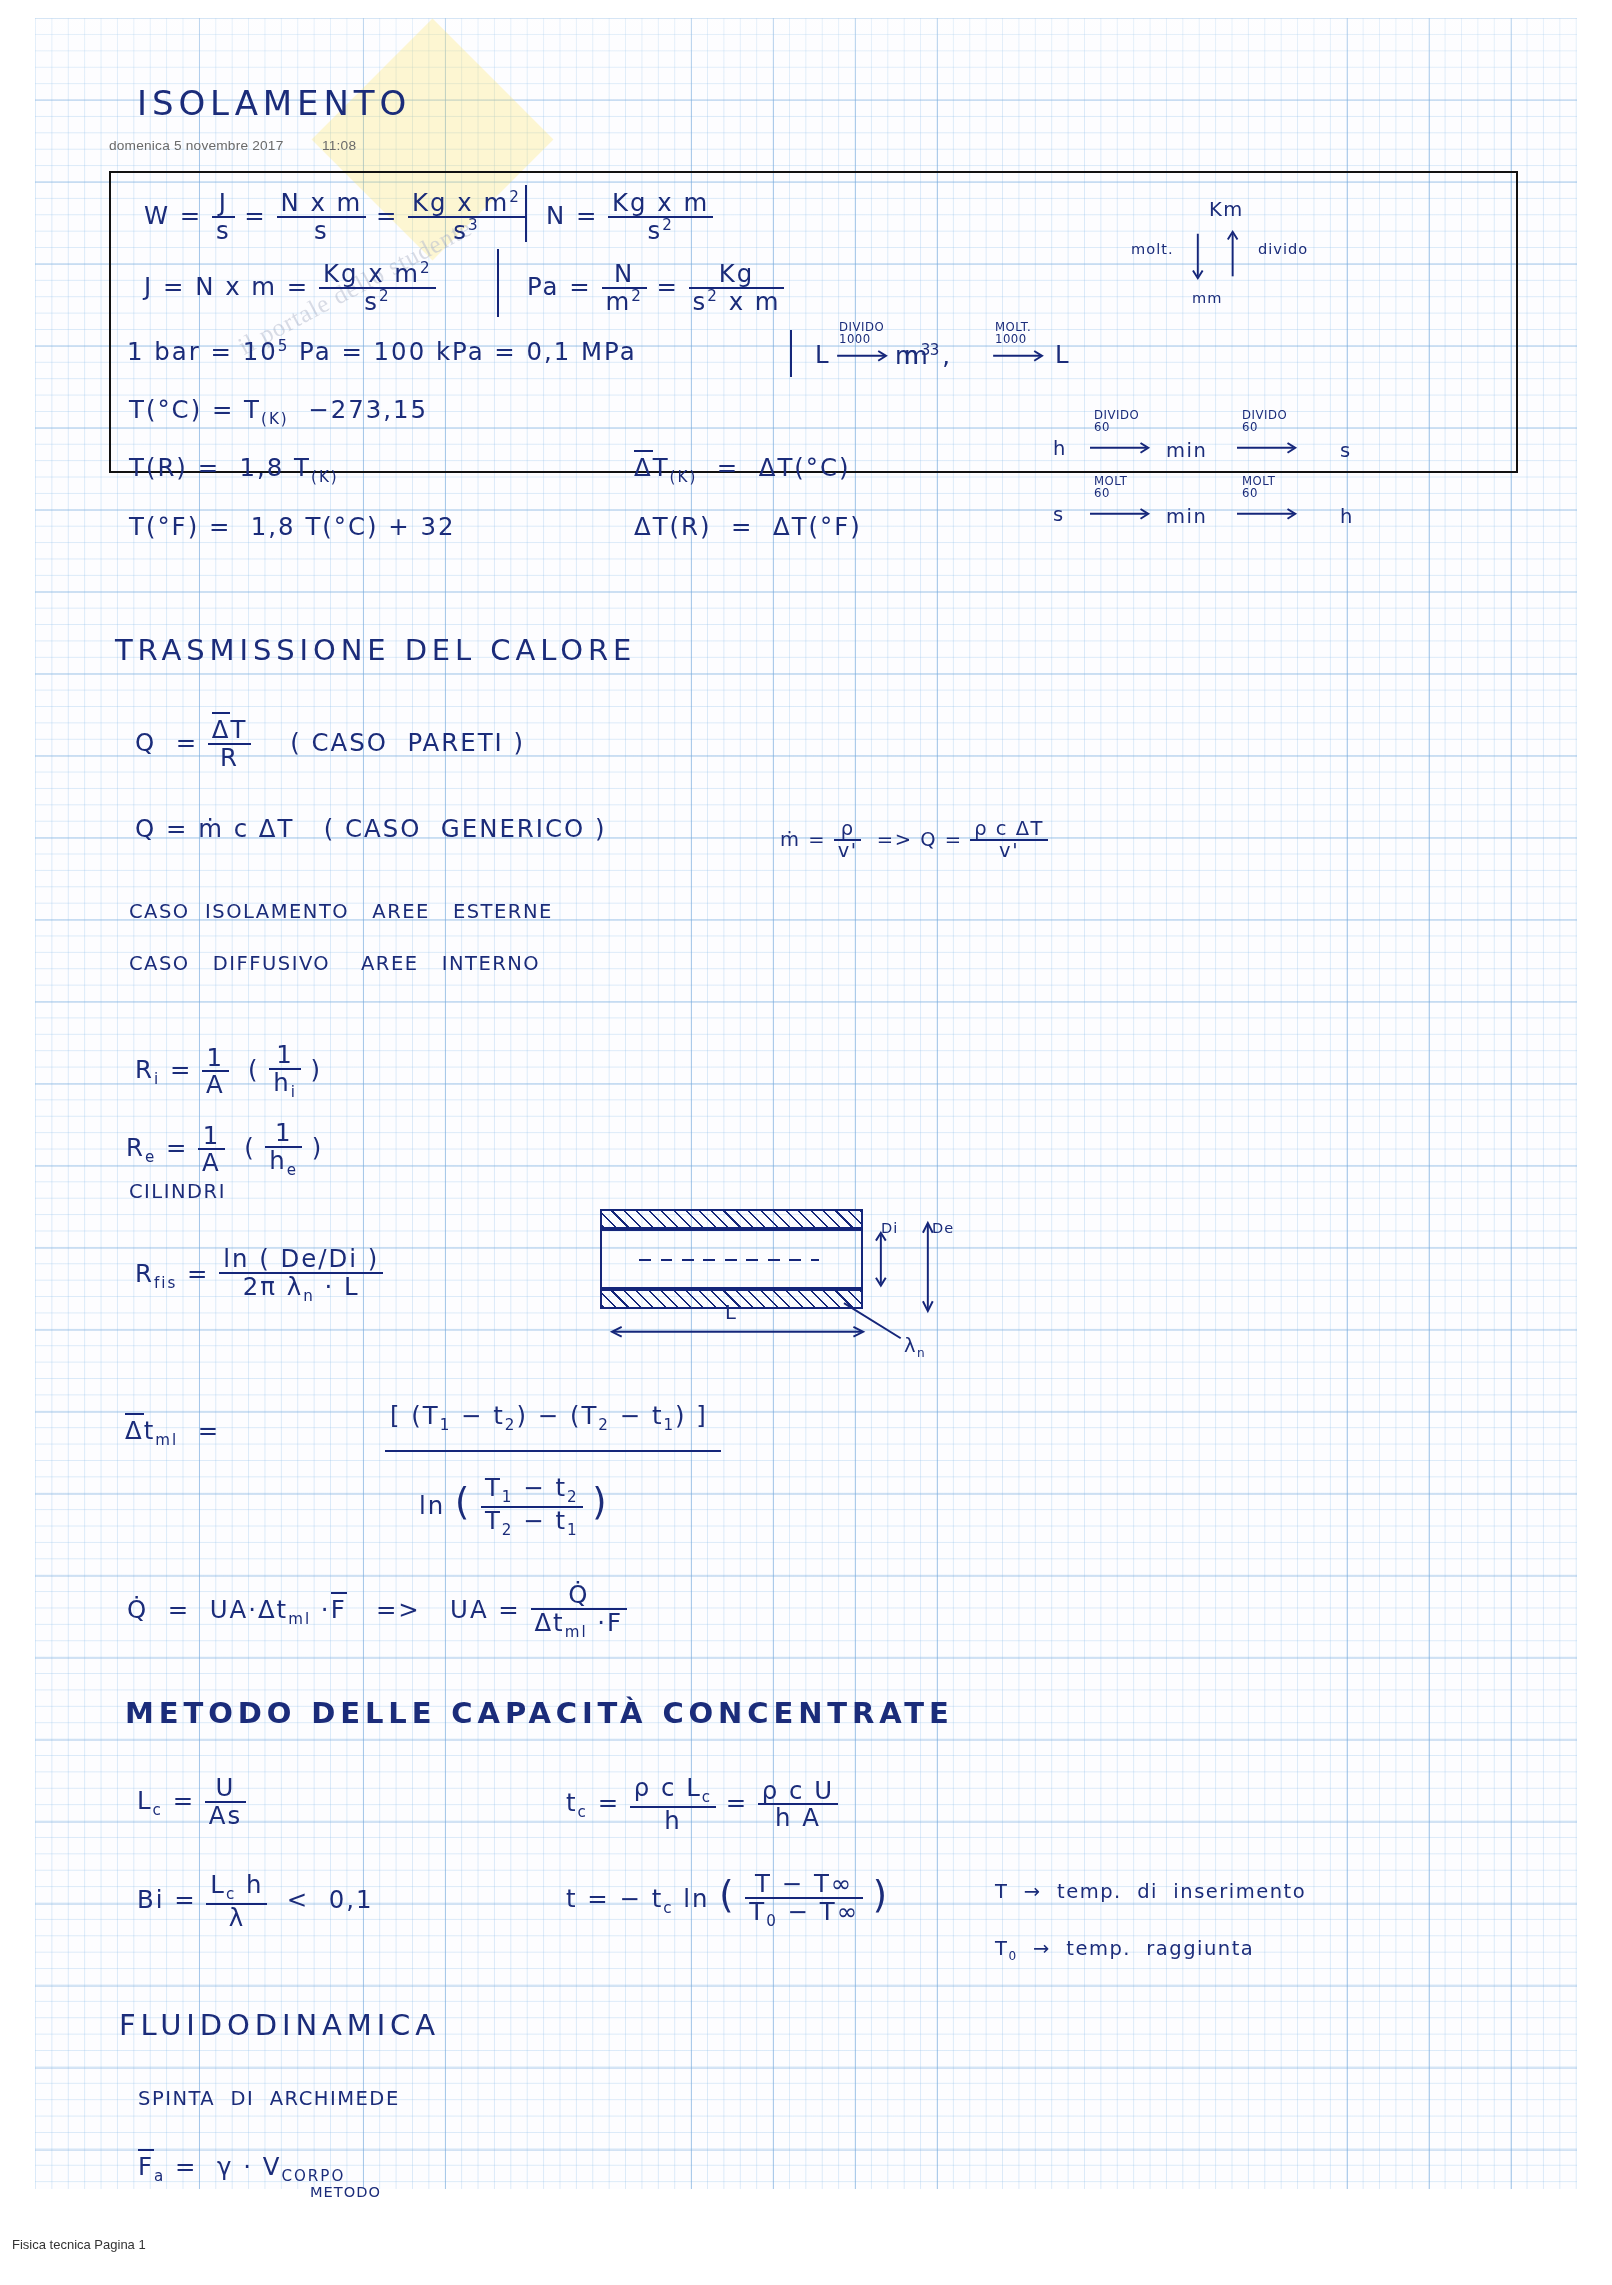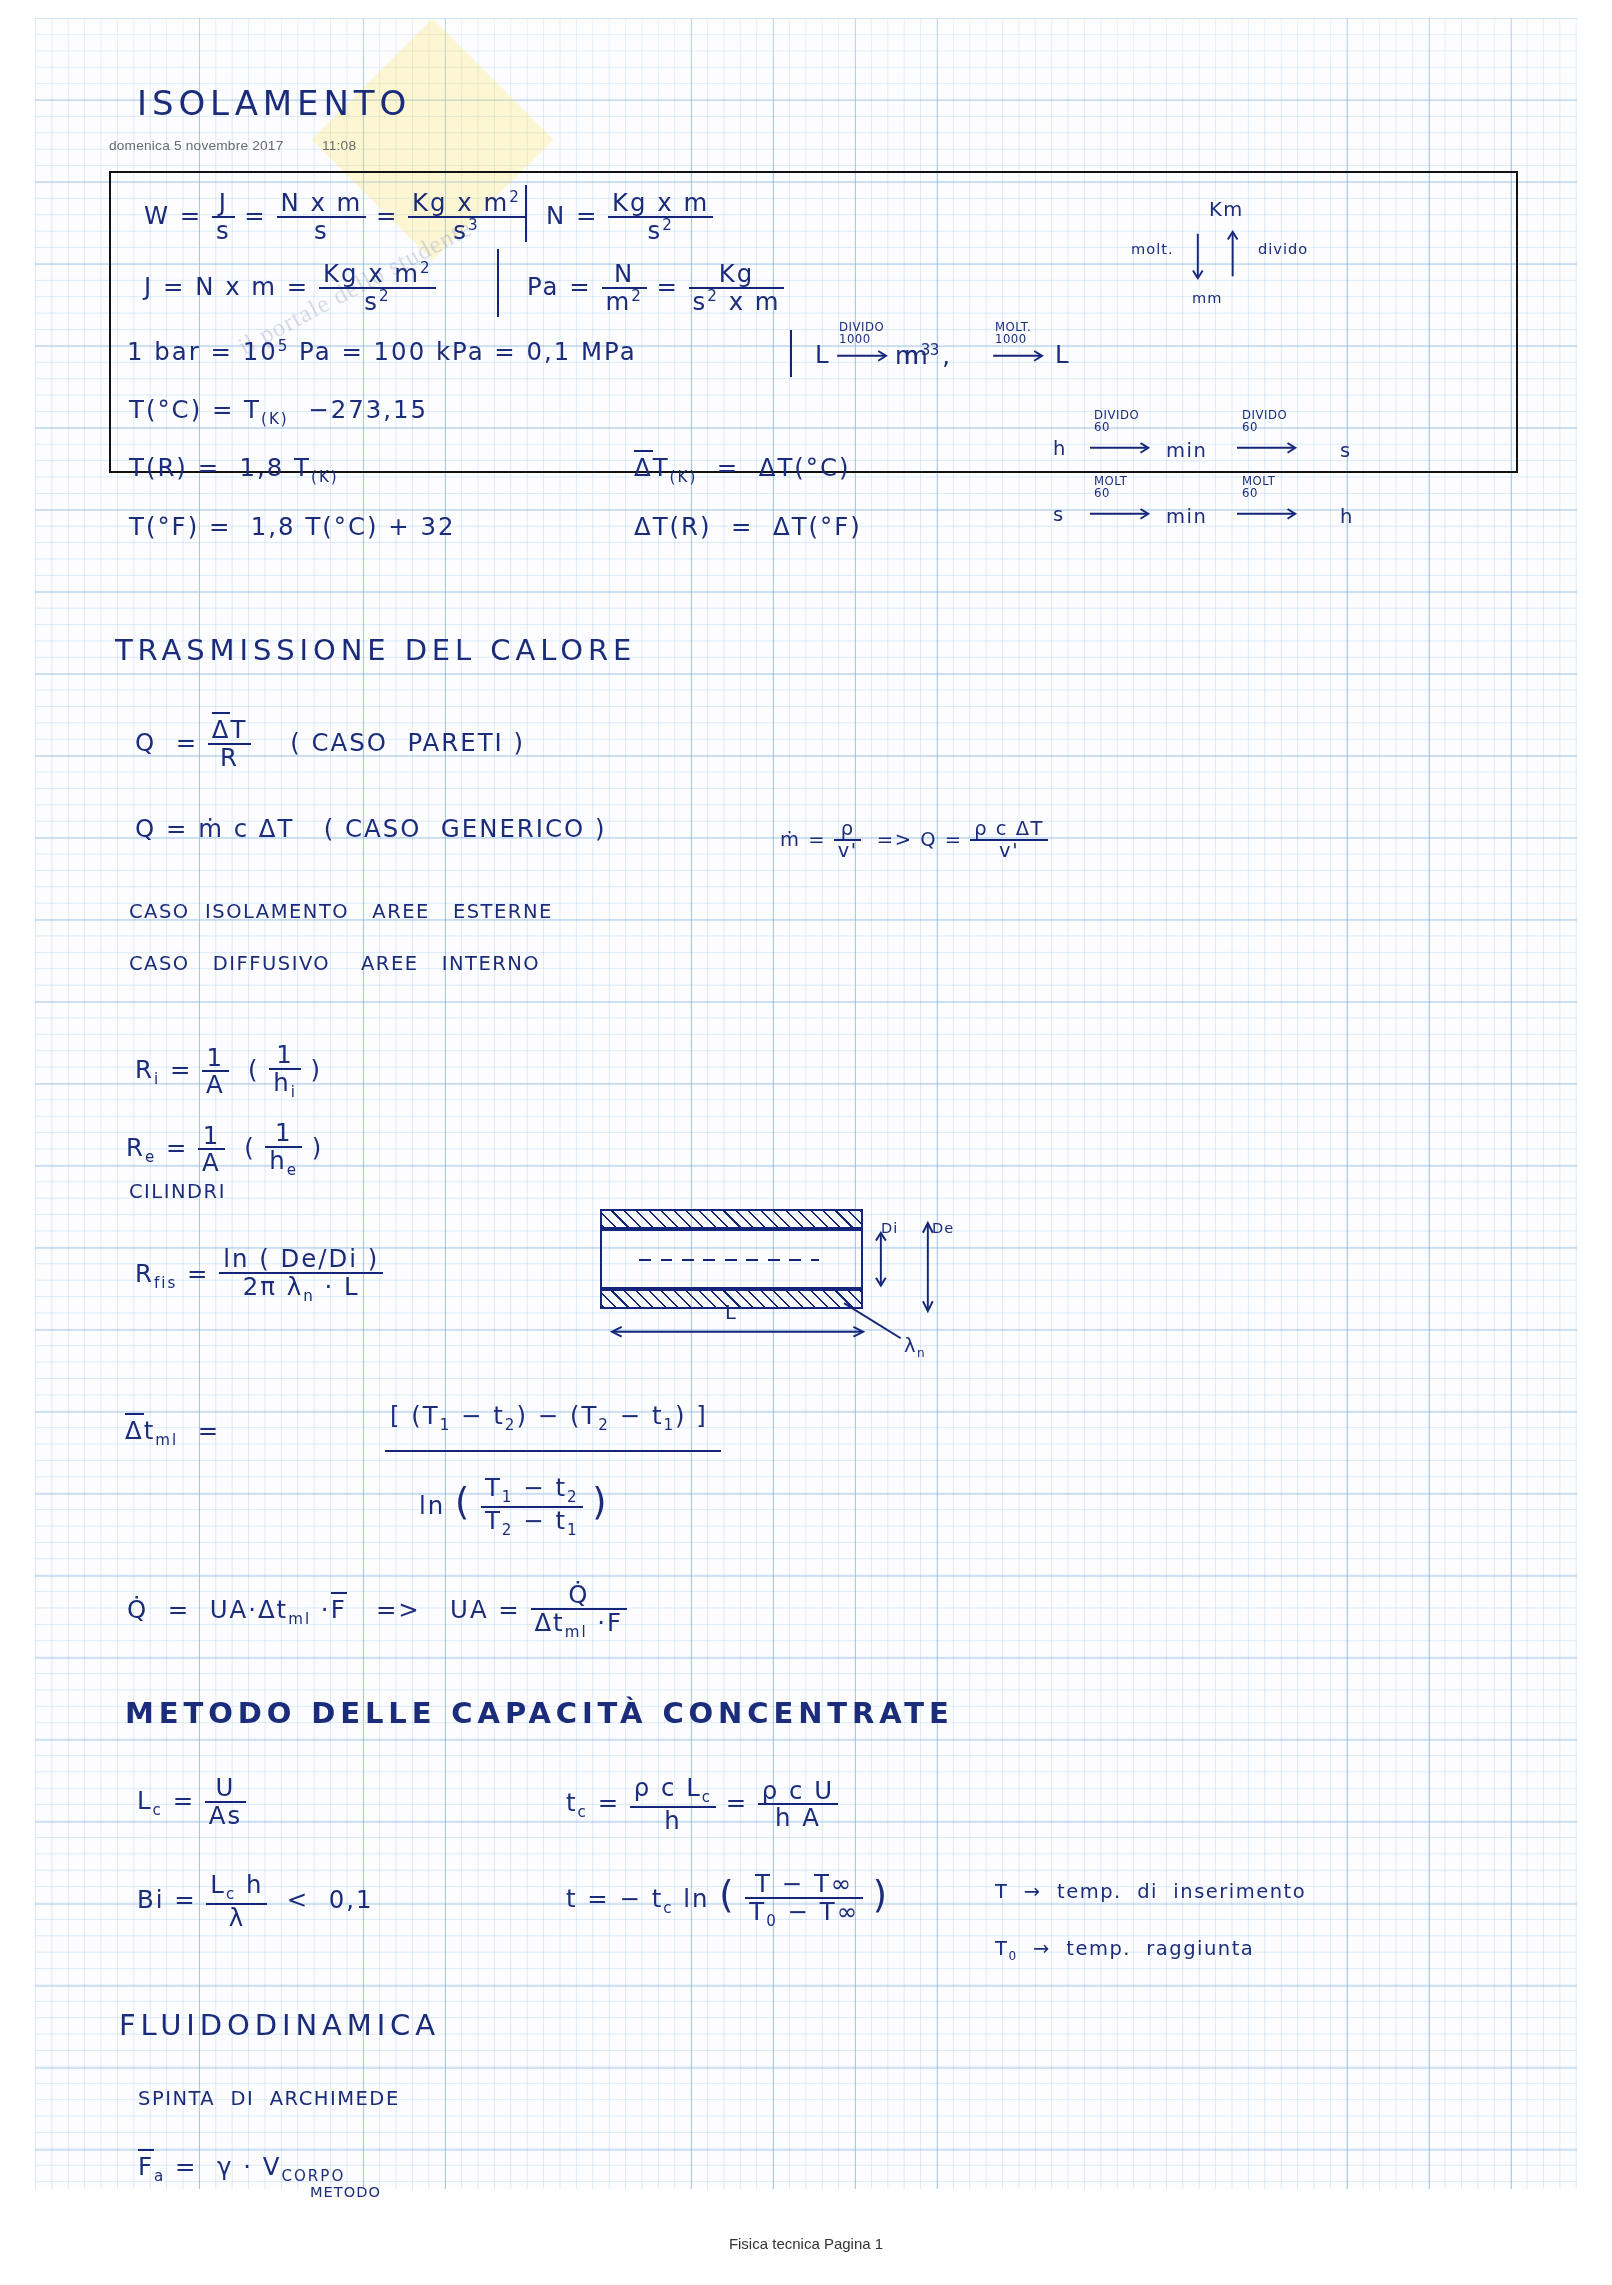--- a/index.html
+++ b/index.html
@@ -95,22 +95,22 @@
   
   #cyl-wrap{position:absolute;left:600px;top:1209px;width:341px;height:156px;}
   .cyl-rect{position:absolute;border:2px solid #15267a;box-sizing:border-box;}
   .hatch{
     background-image:repeating-linear-gradient(45deg,
       #15267a 0 1.5px, transparent 1.5px 8.8px);
   }
   .arrowline{position:absolute;background:#15267a;height:2px;}
   .vline{position:absolute;background:#15267a;width:2px;}
   .footer{
-    position:absolute;left:0;right:0;bottom:33px;text-align:center;
-    font-family:"Liberation Sans",sans-serif;font-size:15px;color:#333;
+    position:absolute;left:12px;right:0;bottom:33px;
+    font-family:"Liberation Sans",sans-serif;font-size:13px;color:#333;
   }
   svg{overflow:visible;}
 </style>
 </head>
 <body>
 
 <div id="page"></div>
 
 <div class="white-margin" style="left:0;top:0;width:1612px;height:17.6px;"></div>
 <div class="white-margin" style="left:0;top:0;width:35px;height:2285px;"></div>

